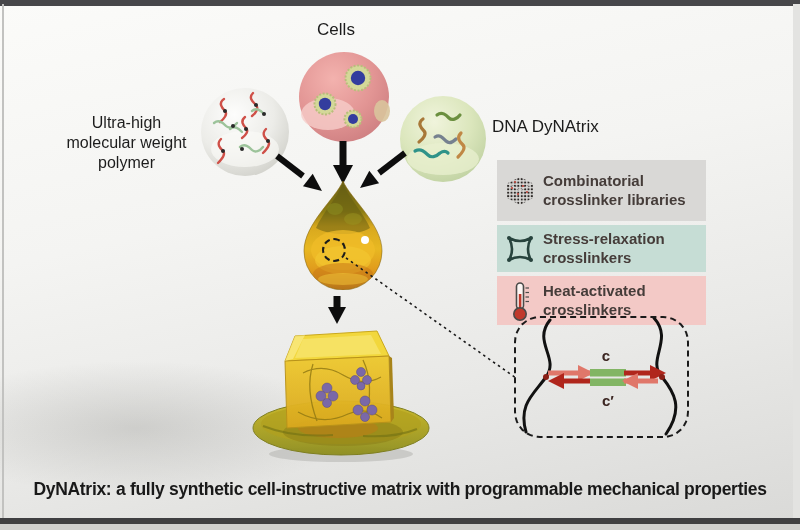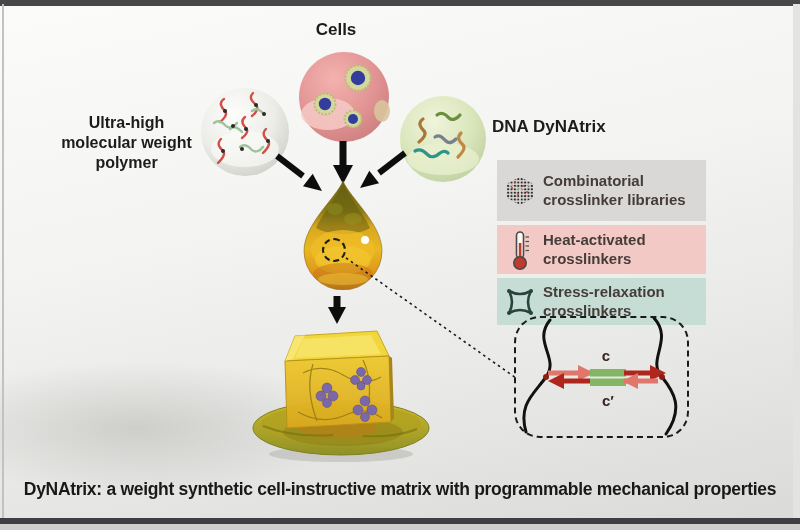--- a/index.html
+++ b/index.html
@@ -11,21 +11,21 @@
   .abs{position:absolute;}
   
   .bar-top{left:0;top:0;width:800px;height:6px;background:#47474a;}
   .bar-bottom{left:0;top:518px;width:800px;height:6px;background:#3f3f41;}
   .strip-bottom{left:0;top:524px;width:800px;height:6px;background:#cfcfcd;}
   .edge-left{left:2px;top:4px;width:2px;height:516px;background:#c2c2c0;}
   .edge-right{left:793px;top:4px;width:7px;height:516px;background:#e3e3e1;}
   .floor-shadow{left:-60px;top:260px;width:560px;height:240px;
     background:radial-gradient(ellipse 55% 40% at 35% 70%, rgba(105,105,100,0.22), rgba(105,105,100,0) 70%);}
   
-  .lbl{color:#1c1c1c;font-weight:bold;}
+  .lbl{color:#1c1c1c;font-weight:normal;}
   .lbl-cells{left:286px;top:20px;width:100px;text-align:center;font-size:17px;}
   .lbl-polymer{left:55px;top:101px;width:143px;text-align:center;font-size:16px;line-height:20px;margin-top:12px;}
   .lbl-dna{left:492px;top:117px;width:130px;font-size:17px;}
   
   .legend{left:497px;top:160px;width:209px;}
   .lrow{display:flex;align-items:center;margin-bottom:4px;}
   .lrow-gray{background:#d9d8d6;height:61px;}
   .lrow-pink{background:#f3c9c6;height:49px;}
   .lrow-teal{background:#c6ddd5;height:47px;}
   .licon{width:46px;display:flex;justify-content:center;align-items:center;flex:none;}
@@ -232,50 +232,50 @@
             <circle cx="12" cy="8" r="1.1"></circle>
               <circle cx="20" cy="12" r="1.1"></circle>
               <circle cx="15" cy="20" r="1.1"></circle>
             <circle cx="24" cy="18" r="1.1"></circle>
               <circle cx="9" cy="14" r="1.1"></circle>
           </g>
         </svg>
       </span>
       <span class="ltext">Combinatorial crosslinker libraries</span>
     </div>
+    <div class="lrow lrow-teal">
+      <span class="licon">
+        <svg width="34" height="34" viewBox="0 0 34 34">
+          <path d="M6 6 Q17 12 28 6 Q22 17 28 28 Q17 22 6 28 Q12 17 6 6 Z" fill="none" stroke="#27433d" stroke-width="2.6" stroke-linejoin="round"></path>
+          <g fill="#27433d">
+            <circle cx="6" cy="6" r="2"></circle>
+              <circle cx="28" cy="6" r="2"></circle>
+            <circle cx="28" cy="28" r="2"></circle>
+              <circle cx="6" cy="28" r="2"></circle>
+          </g>
+        </svg>
+      </span>
+      <span class="ltext">Stress-relaxation crosslinkers</span>
+    </div>
     <div class="lrow lrow-pink">
       <span class="licon">
         <svg width="26" height="42" viewBox="0 0 26 42">
           <rect x="9.5" y="3" width="7" height="26" rx="3.5" fill="#fdf6f4" stroke="#4a4a48" stroke-width="1.6"></rect>
           <rect x="11.8" y="14" width="2.6" height="14" fill="#c0392b"></rect>
           <circle cx="13" cy="34" r="6.2" fill="#c0392b" stroke="#4a4a48" stroke-width="1.6"></circle>
           <g stroke="#4a4a48" stroke-width="1.2">
             <line x1="18.5" y1="8" x2="22" y2="8"></line>
               <line x1="18.5" y1="12.5" x2="22" y2="12.5"></line>
             <line x1="18.5" y1="17" x2="22" y2="17"></line>
               <line x1="18.5" y1="21.5" x2="22" y2="21.5"></line>
           </g>
         </svg>
       </span>
       <span class="ltext">Heat-activated crosslinkers</span>
     </div>
-    <div class="lrow lrow-teal">
-      <span class="licon">
-        <svg width="34" height="34" viewBox="0 0 34 34">
-          <path d="M6 6 Q17 12 28 6 Q22 17 28 28 Q17 22 6 28 Q12 17 6 6 Z" fill="none" stroke="#27433d" stroke-width="2.6" stroke-linejoin="round"></path>
-          <g fill="#27433d">
-            <circle cx="6" cy="6" r="2"></circle>
-              <circle cx="28" cy="6" r="2"></circle>
-            <circle cx="28" cy="28" r="2"></circle>
-              <circle cx="6" cy="28" r="2"></circle>
-          </g>
-        </svg>
-      </span>
-      <span class="ltext">Stress-relaxation crosslinkers</span>
-    </div>
   </div>
 
   <div class="abs inset">
     <svg width="171" height="118" viewBox="0 0 171 118">
       <g fill="none" stroke="#111111" stroke-width="3" stroke-linecap="round">
         <path d="M34 2 C 16 24, 44 40, 30 59 C 18 76, 2 86, 10 114"></path>
         <path d="M138 0 C 158 22, 130 42, 146 59 C 158 74, 168 90, 150 116"></path>
       </g>
 
       <g>
@@ -293,21 +293,21 @@
         <rect x="108" y="60.5" width="34" height="5" fill="#e0776a"></rect>
         <polygon points="122,55 106,63 122,71" fill="#e0776a"></polygon>
       </g>
       <circle cx="30" cy="59" r="3" fill="#8a1f16"></circle>
       <circle cx="146" cy="59" r="3" fill="#8a1f16"></circle>
       <text x="90" y="43" text-anchor="middle" font-size="15" font-weight="bold" fill="#3c2622">c</text>
       <text x="92" y="88" text-anchor="middle" font-size="15" font-weight="bold" fill="#3c2622">c′</text>
     </svg>
   </div>
 
-  <div class="abs caption">DyNAtrix: a weight synthetic cell-instructive matrix with programmable mechanical properties</div>
+  <div class="abs caption">DyNAtrix: a fully synthetic cell-instructive matrix with programmable mechanical properties</div>
 
   <div class="abs bar-top"></div>
   <div class="abs edge-left"></div>
   <div class="abs edge-right"></div>
   <div class="abs bar-bottom"></div>
   <div class="abs strip-bottom"></div>
 
 </div>
 
 </body></html>

